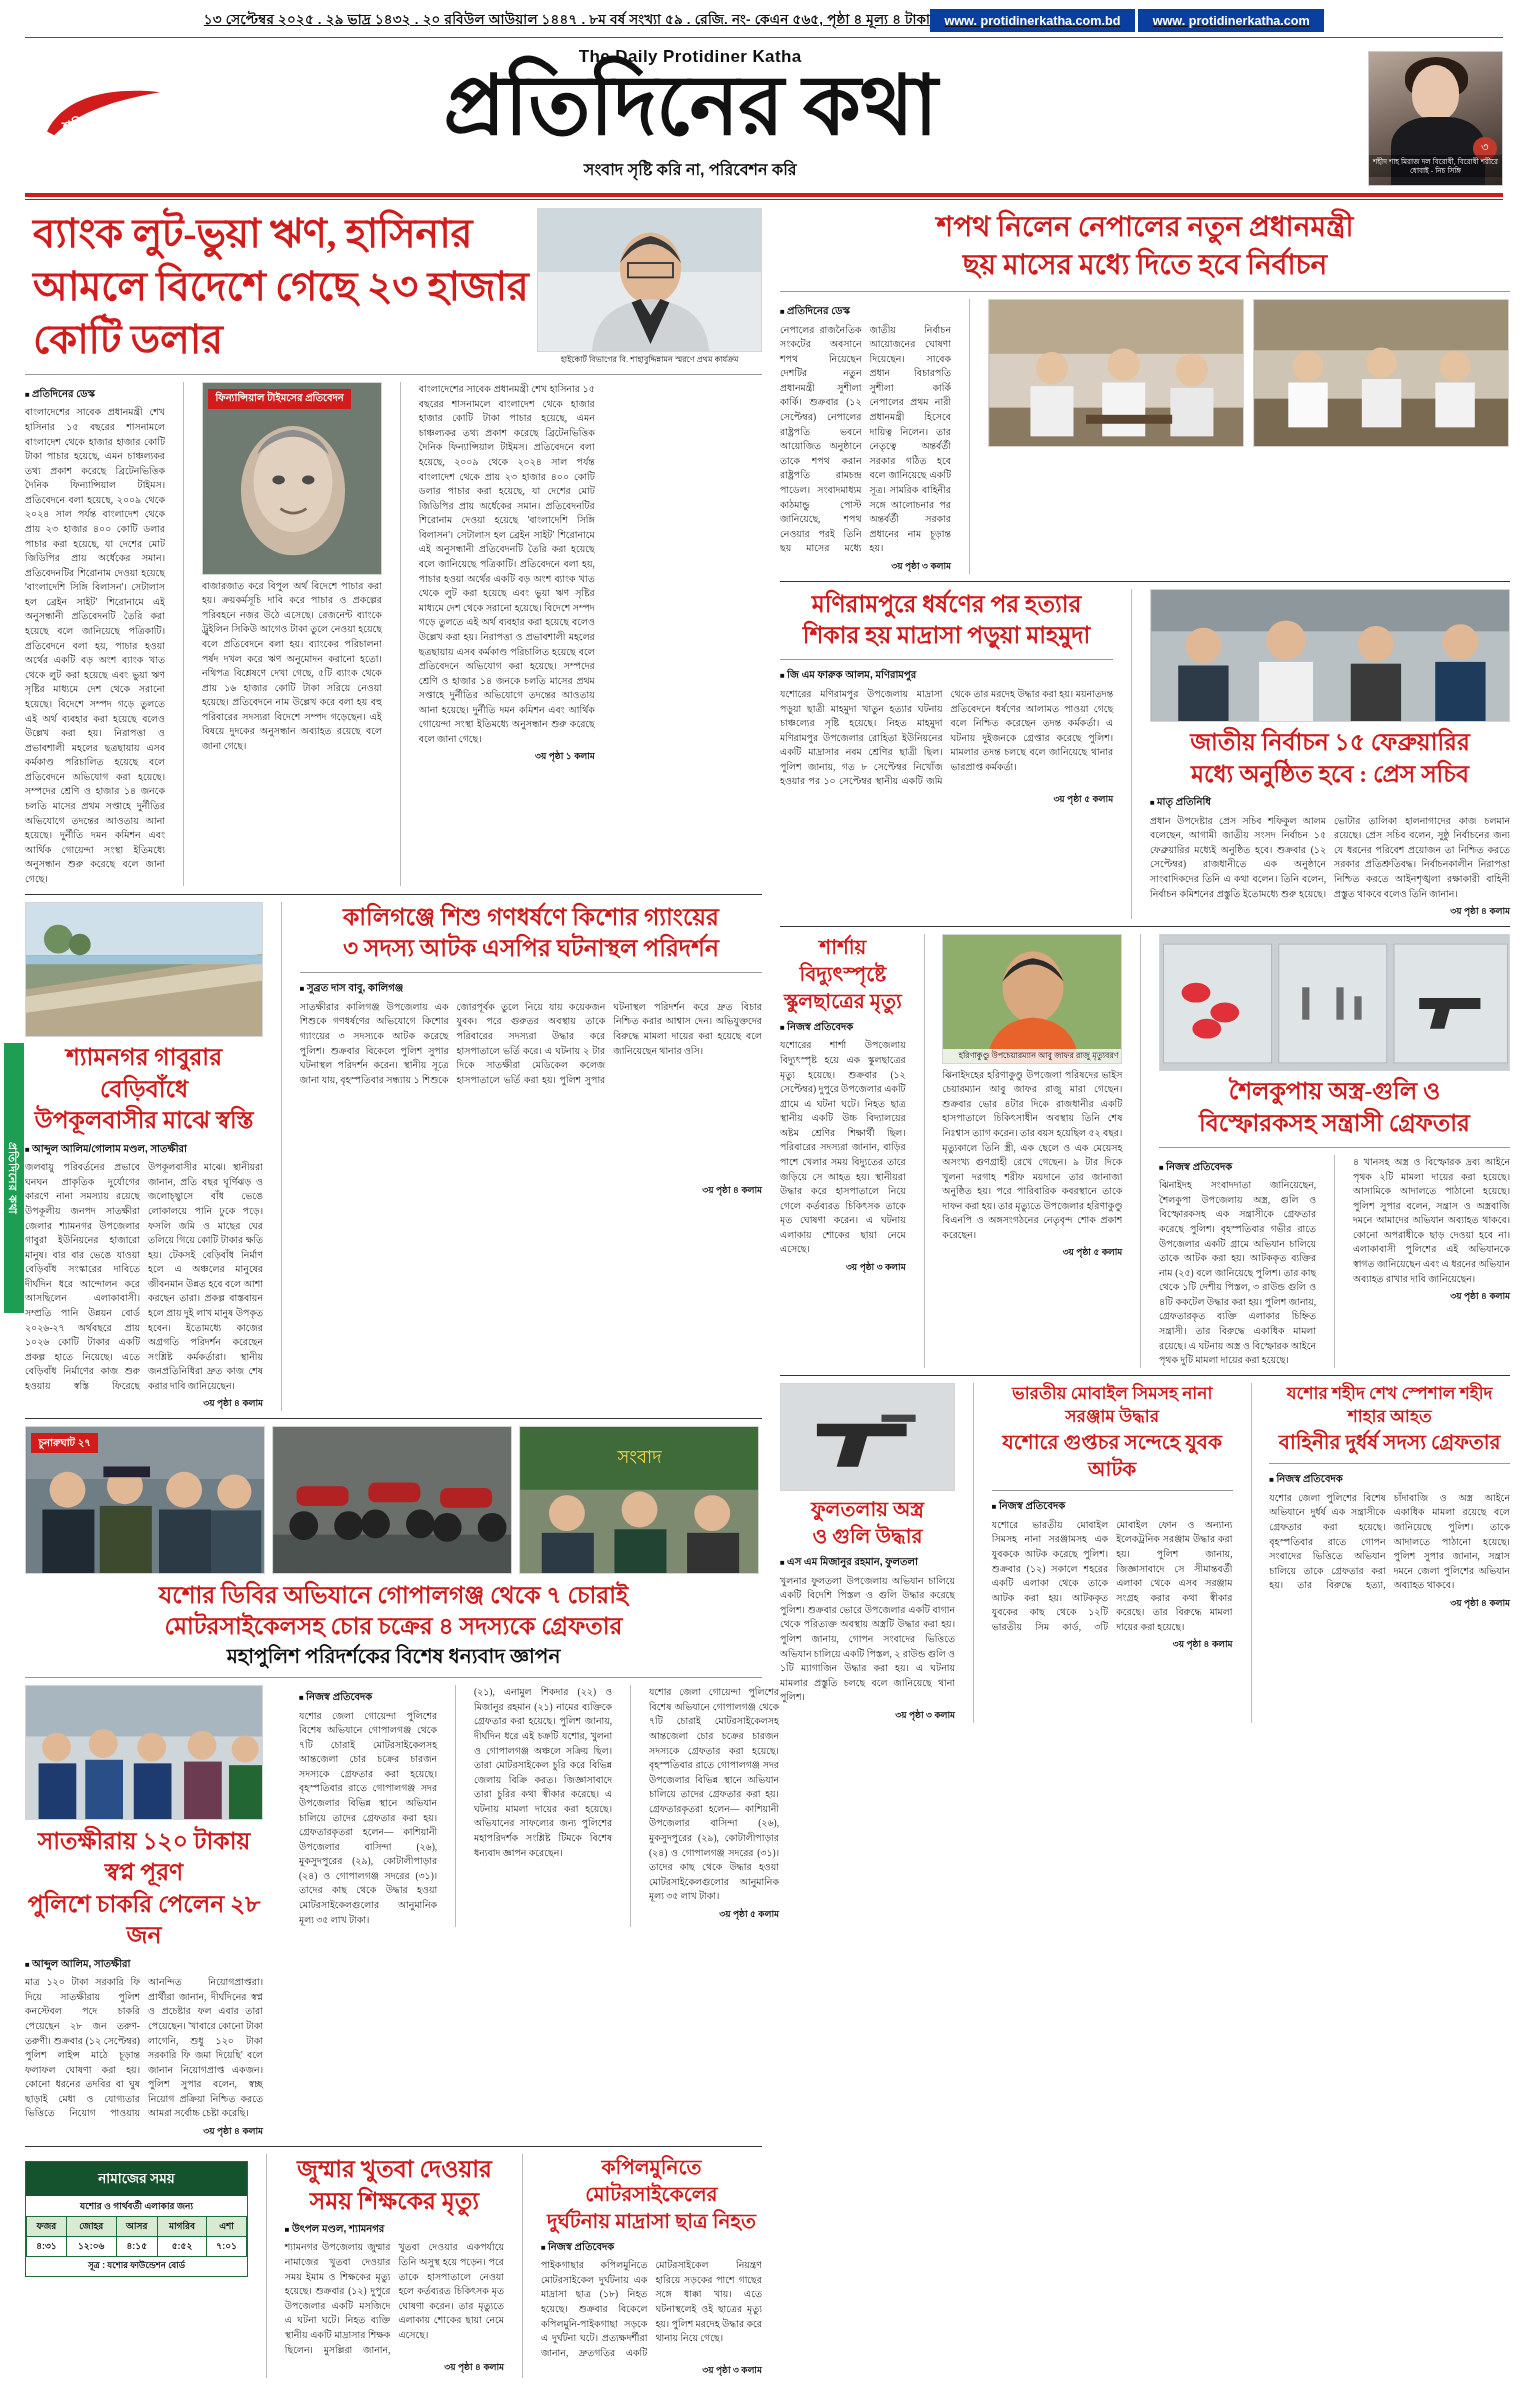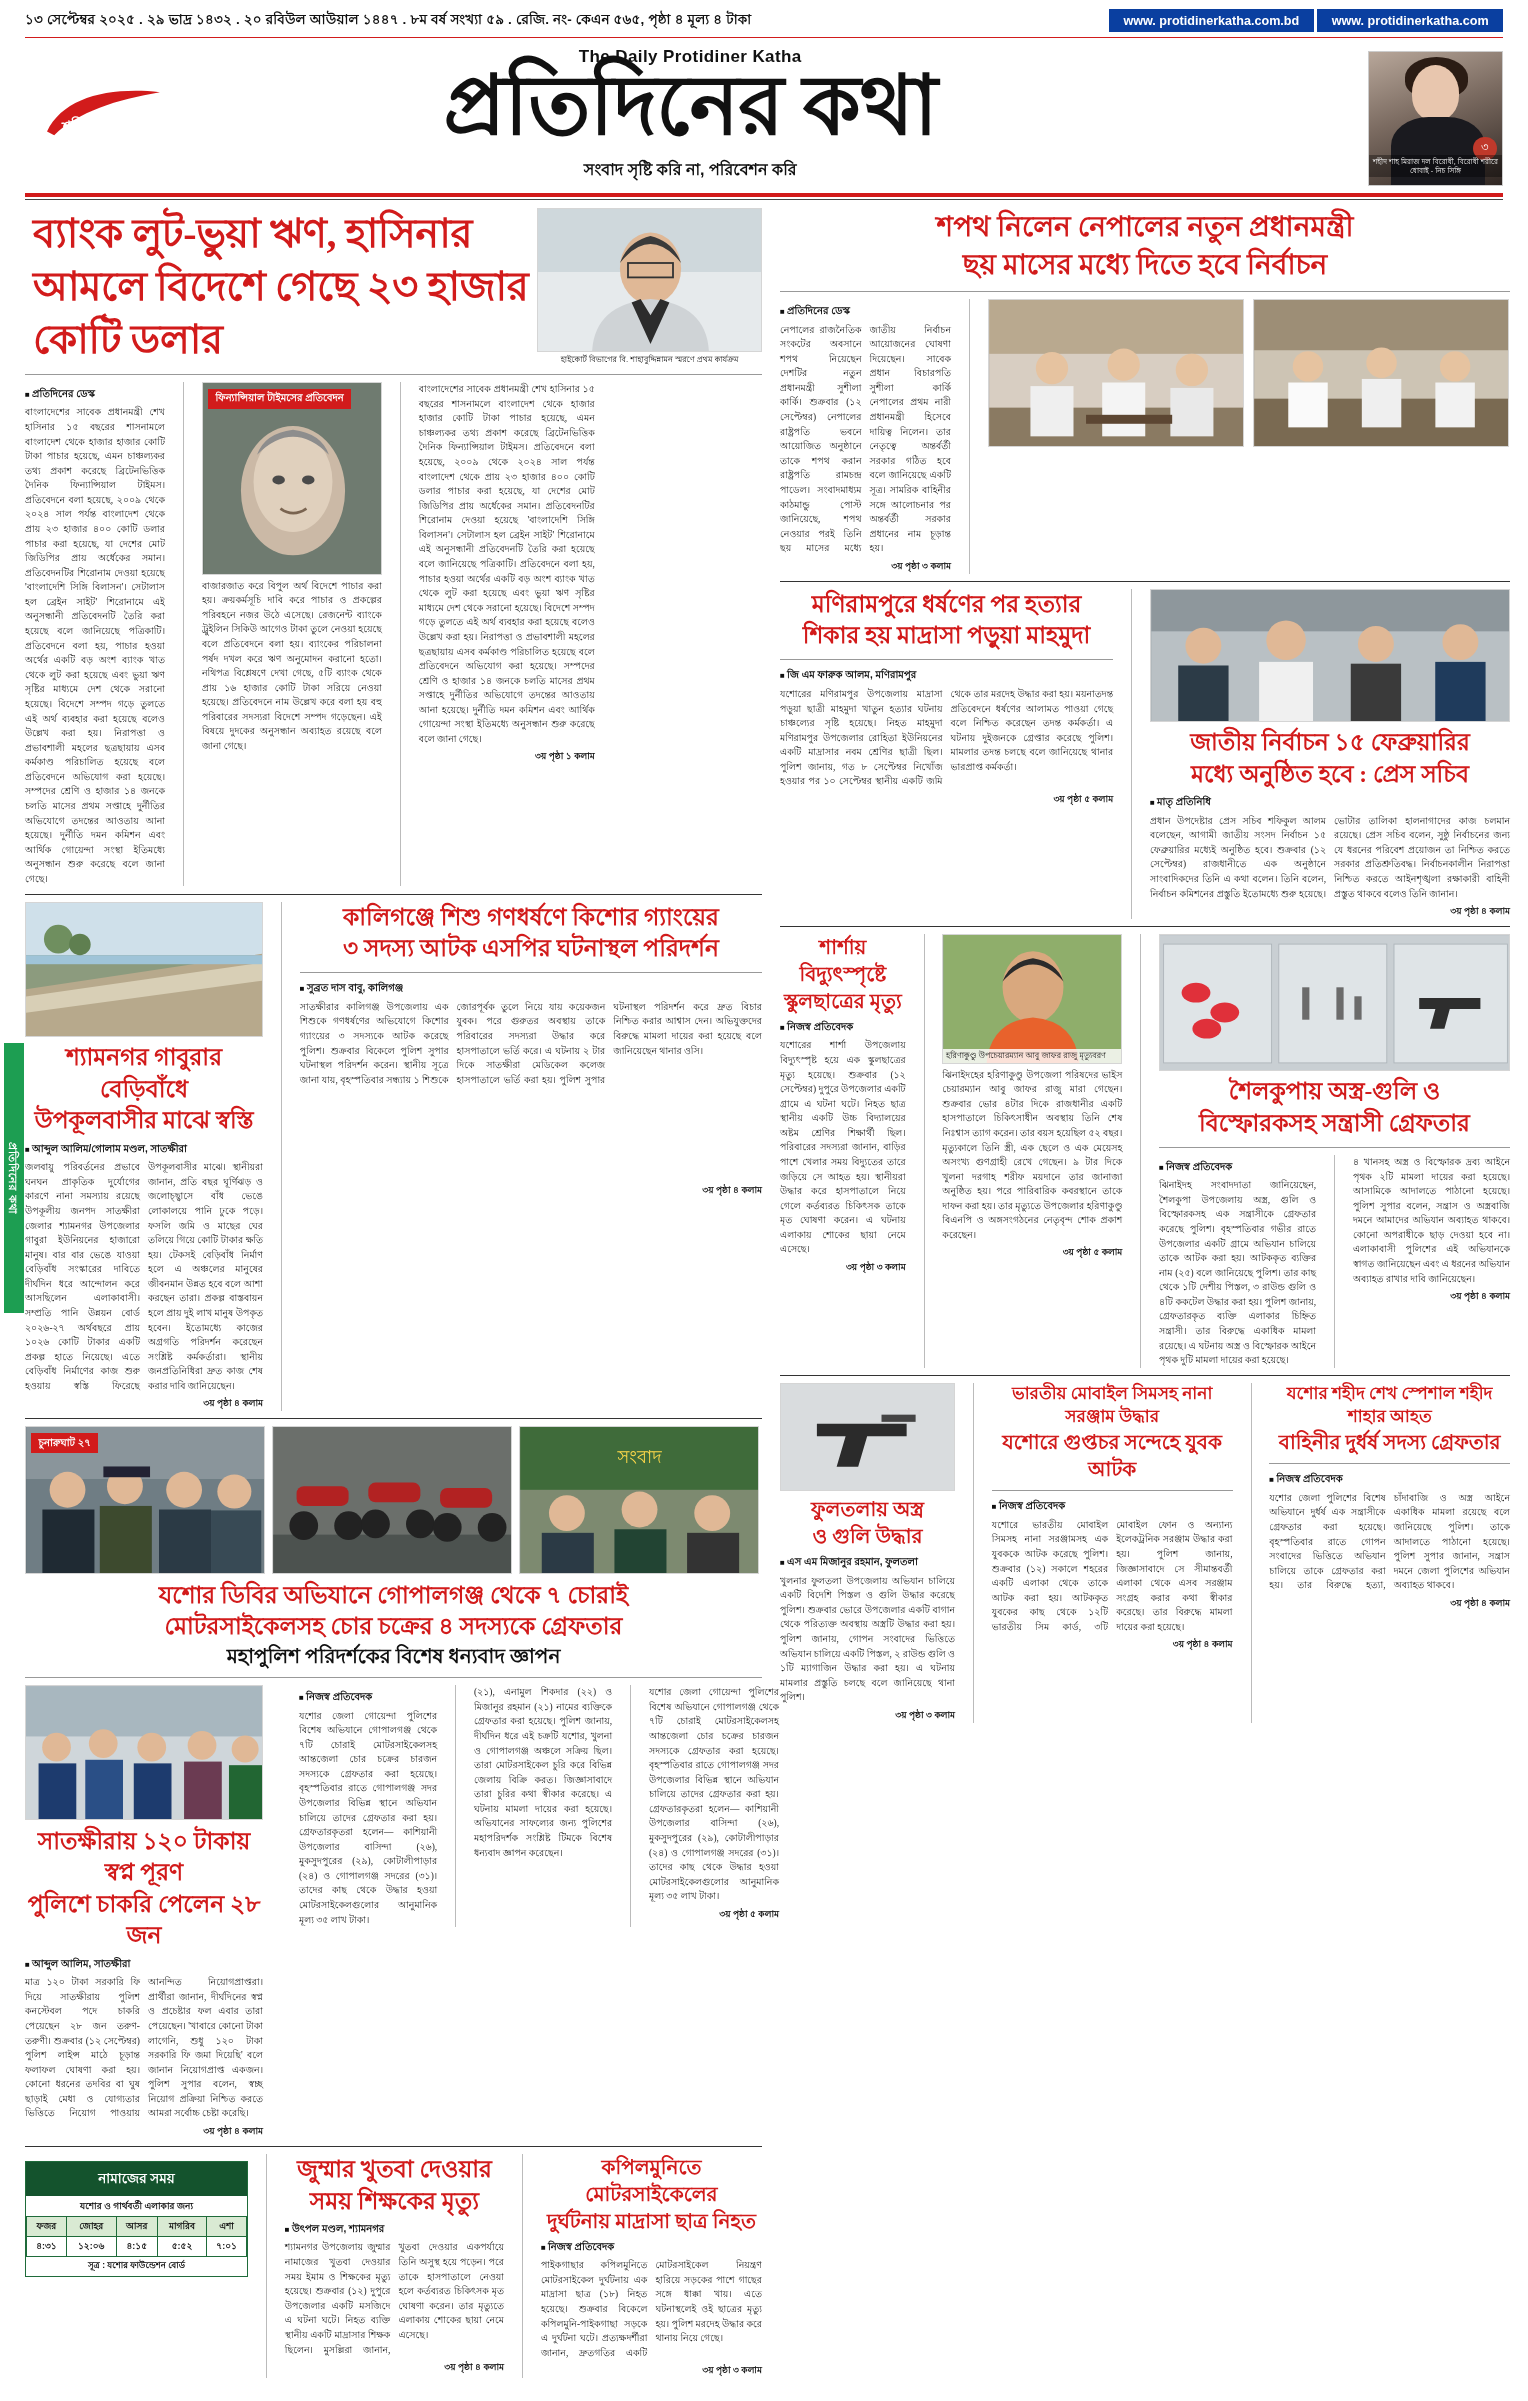--- a/index.html
+++ b/index.html
@@ -9,24 +9,24 @@
     background:#ffffff;
     font-family:"Liberation Sans", sans-serif;
     color:#111;
     position:relative;
     overflow:hidden;
   }
   .page { position:relative; width:1528px; height:2401px; padding:0 25px; }
 
   
   .topbar {
-    display:flex; align-items:center; justify-content:space-between;
+    display:flex; align-items:center; justify-content:center;
     border-bottom:1.8px solid #d21b1b;
     padding:9px 0 5.4px 0;
-    font-size:13.5px; font-weight:bold; color:#111;
+    font-size:13.5px; font-weight:bold; color:#111;text-decoration:underline;
   }
   .topbar .dateline { letter-spacing:0.2px; }
   .topbar .websites { display:flex; gap:3.6px; }
   .topbar .websites span {
     background:#0a3fa0; color:#fff; font-weight:bold;
     padding:4.5px 14.4px; font-size:12.6px;
   }
   .head-wrap { position:relative; display:flex; align-items:flex-start; padding-top:3.6px; }
   .english-title {
     position:absolute; left:50%; transform:translateX(-50%);
@@ -102,21 +102,21 @@
     font-family:"Liberation Serif", serif;
   }
   .cols2 { column-count:2; column-gap:8px; }
   .cols3 { column-count:3; column-gap:8px; }
   .more { font-size:9px; font-weight:bold; text-align:right; color:#111; margin-top:2.7px; }
 
   
   .ph { position:relative; overflow:hidden; background:#9aa3a8; border:0.9px solid #d5d5d5; }
   .ph .cap {
     position:absolute; left:0; right:0; bottom:0;
-    background:rgba(255,255,255,.82); font-size:8px; text-align:left;
+    background:rgba(255,255,255,.82); font-size:8px; text-align:right;
     padding:1.8px 2.7px; color:#111; line-height:1.3;
   }
   .ph-red-label {
     position:absolute; left:5.4px; top:5.4px; background:#d21b1b; color:#fff;
     font-size:10px; font-weight:bold; padding:1.8px 7.2px;
   }
   .sky { background:linear-gradient(#cfe2ef,#eef4f7); }
   .portrait {
     background:linear-gradient(#dfe6ea,#b9c3c9);
   }

